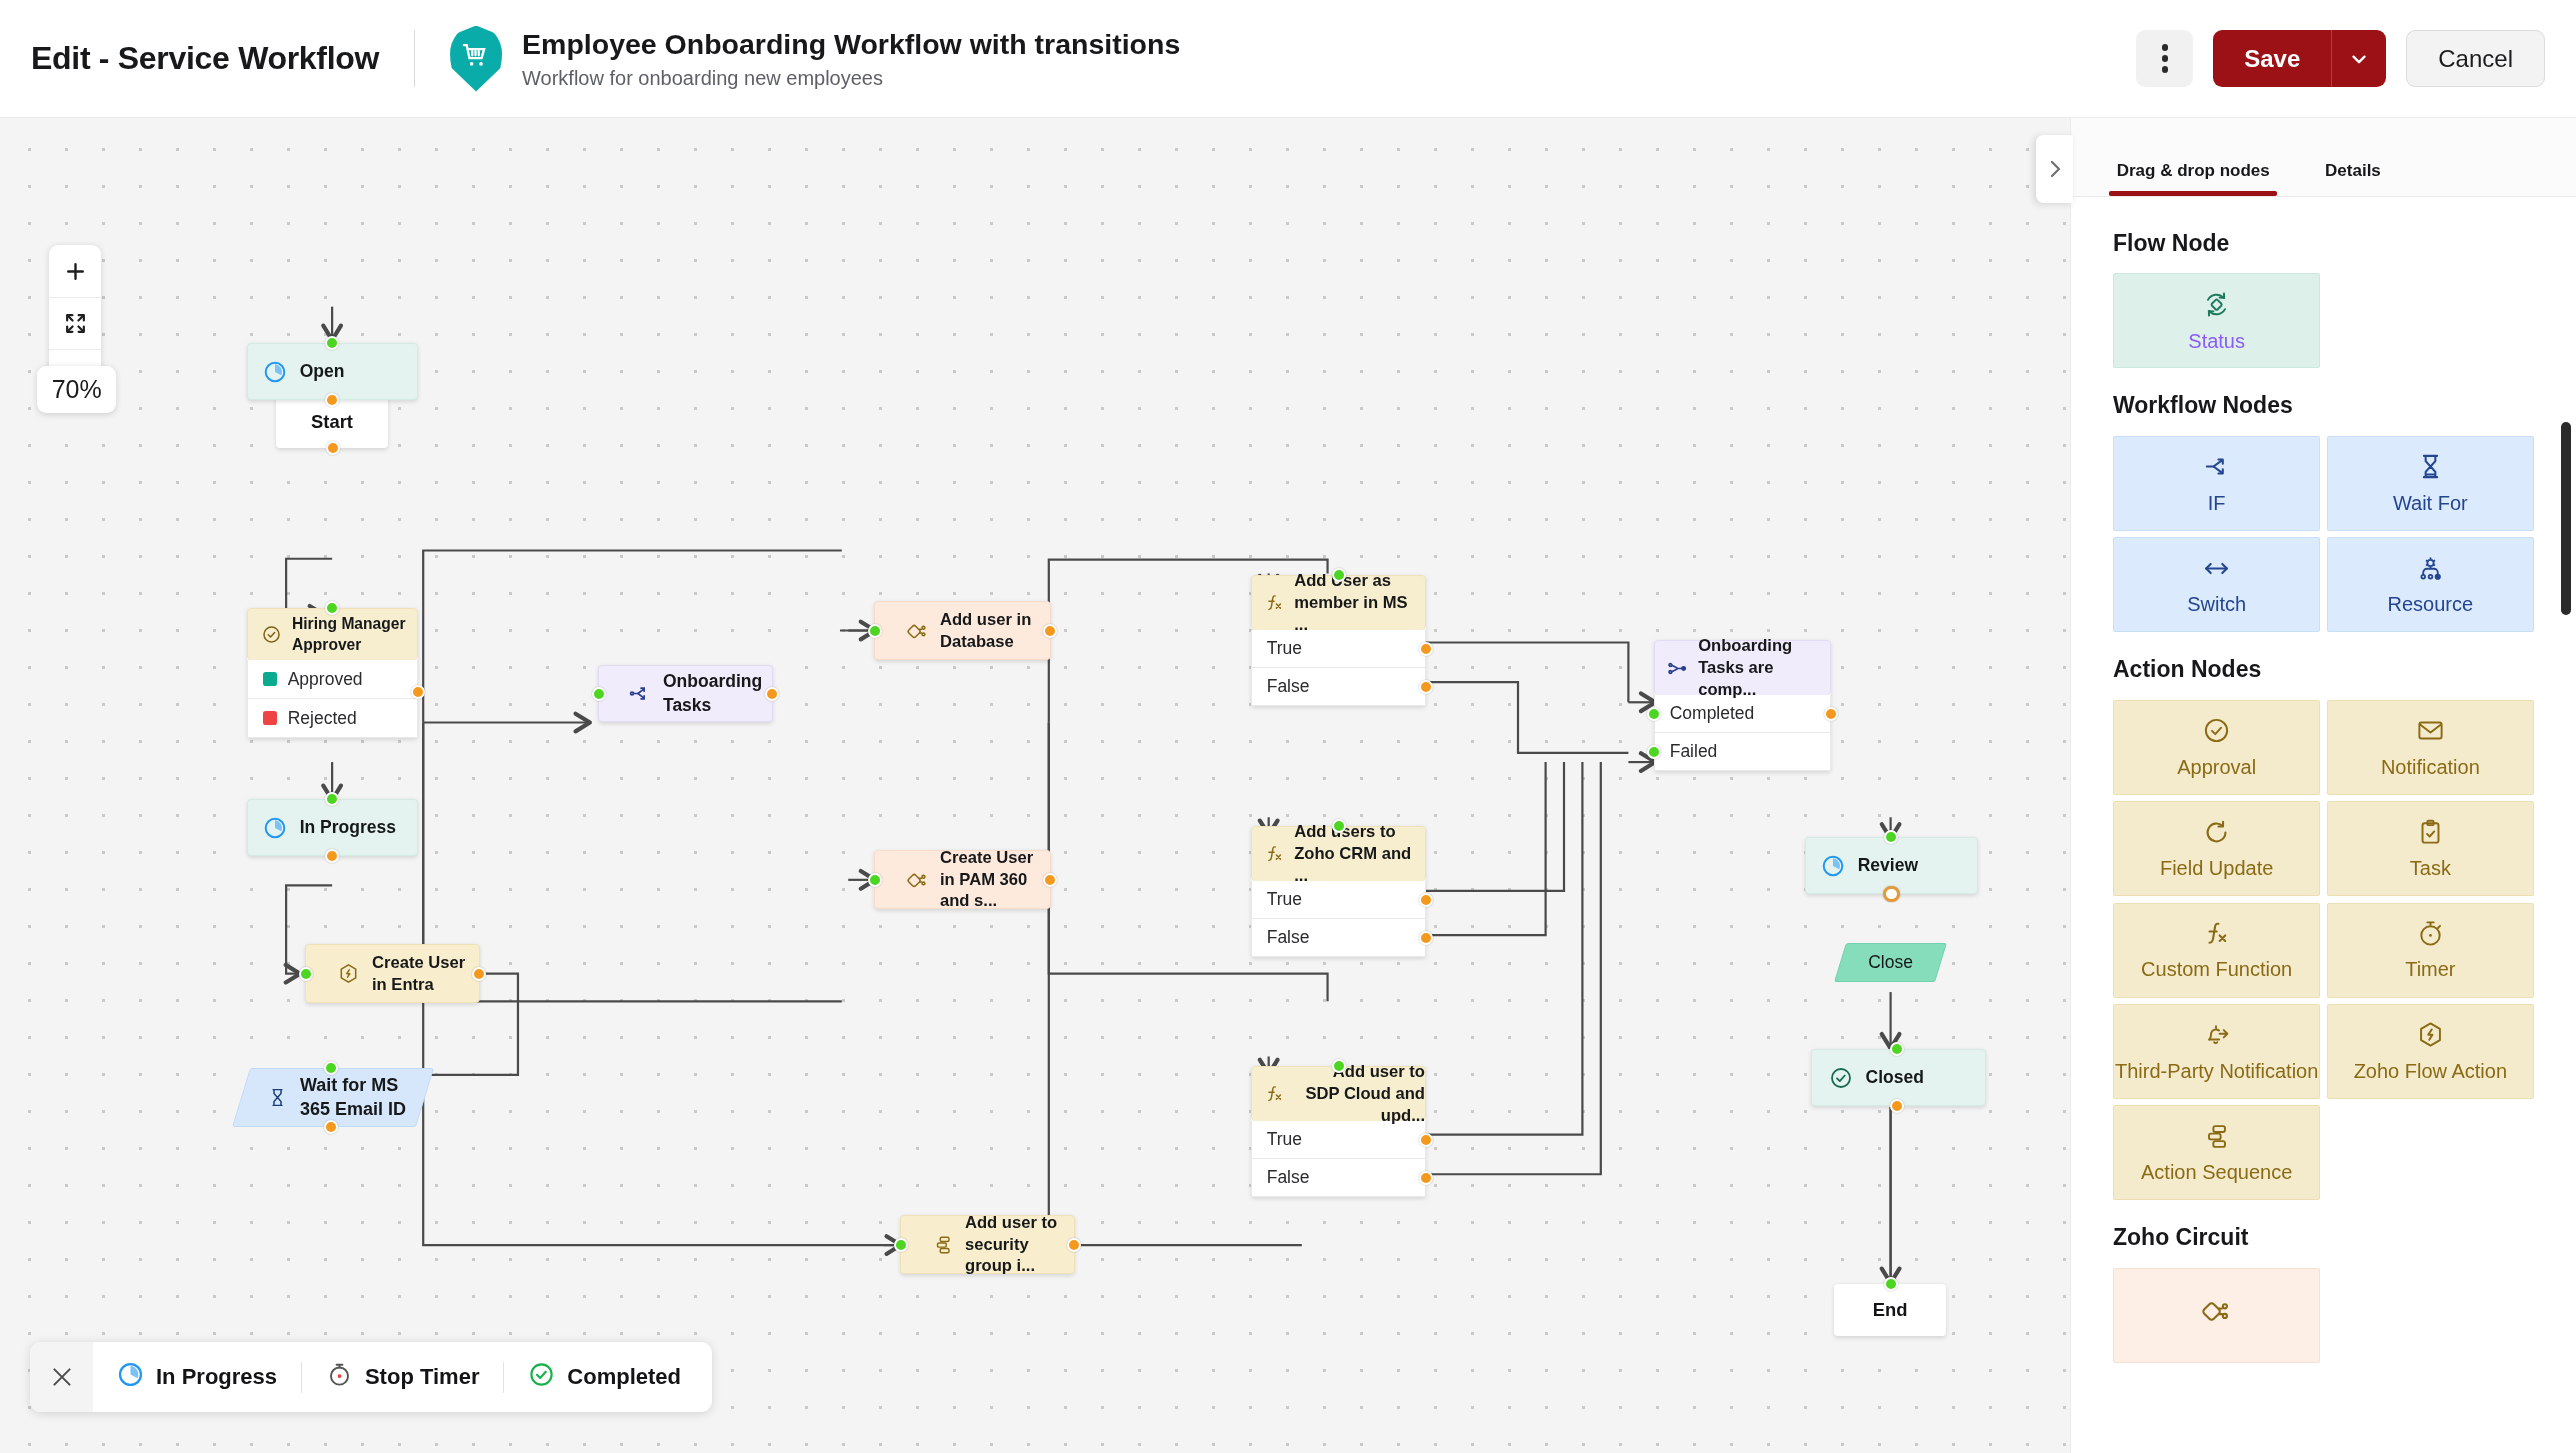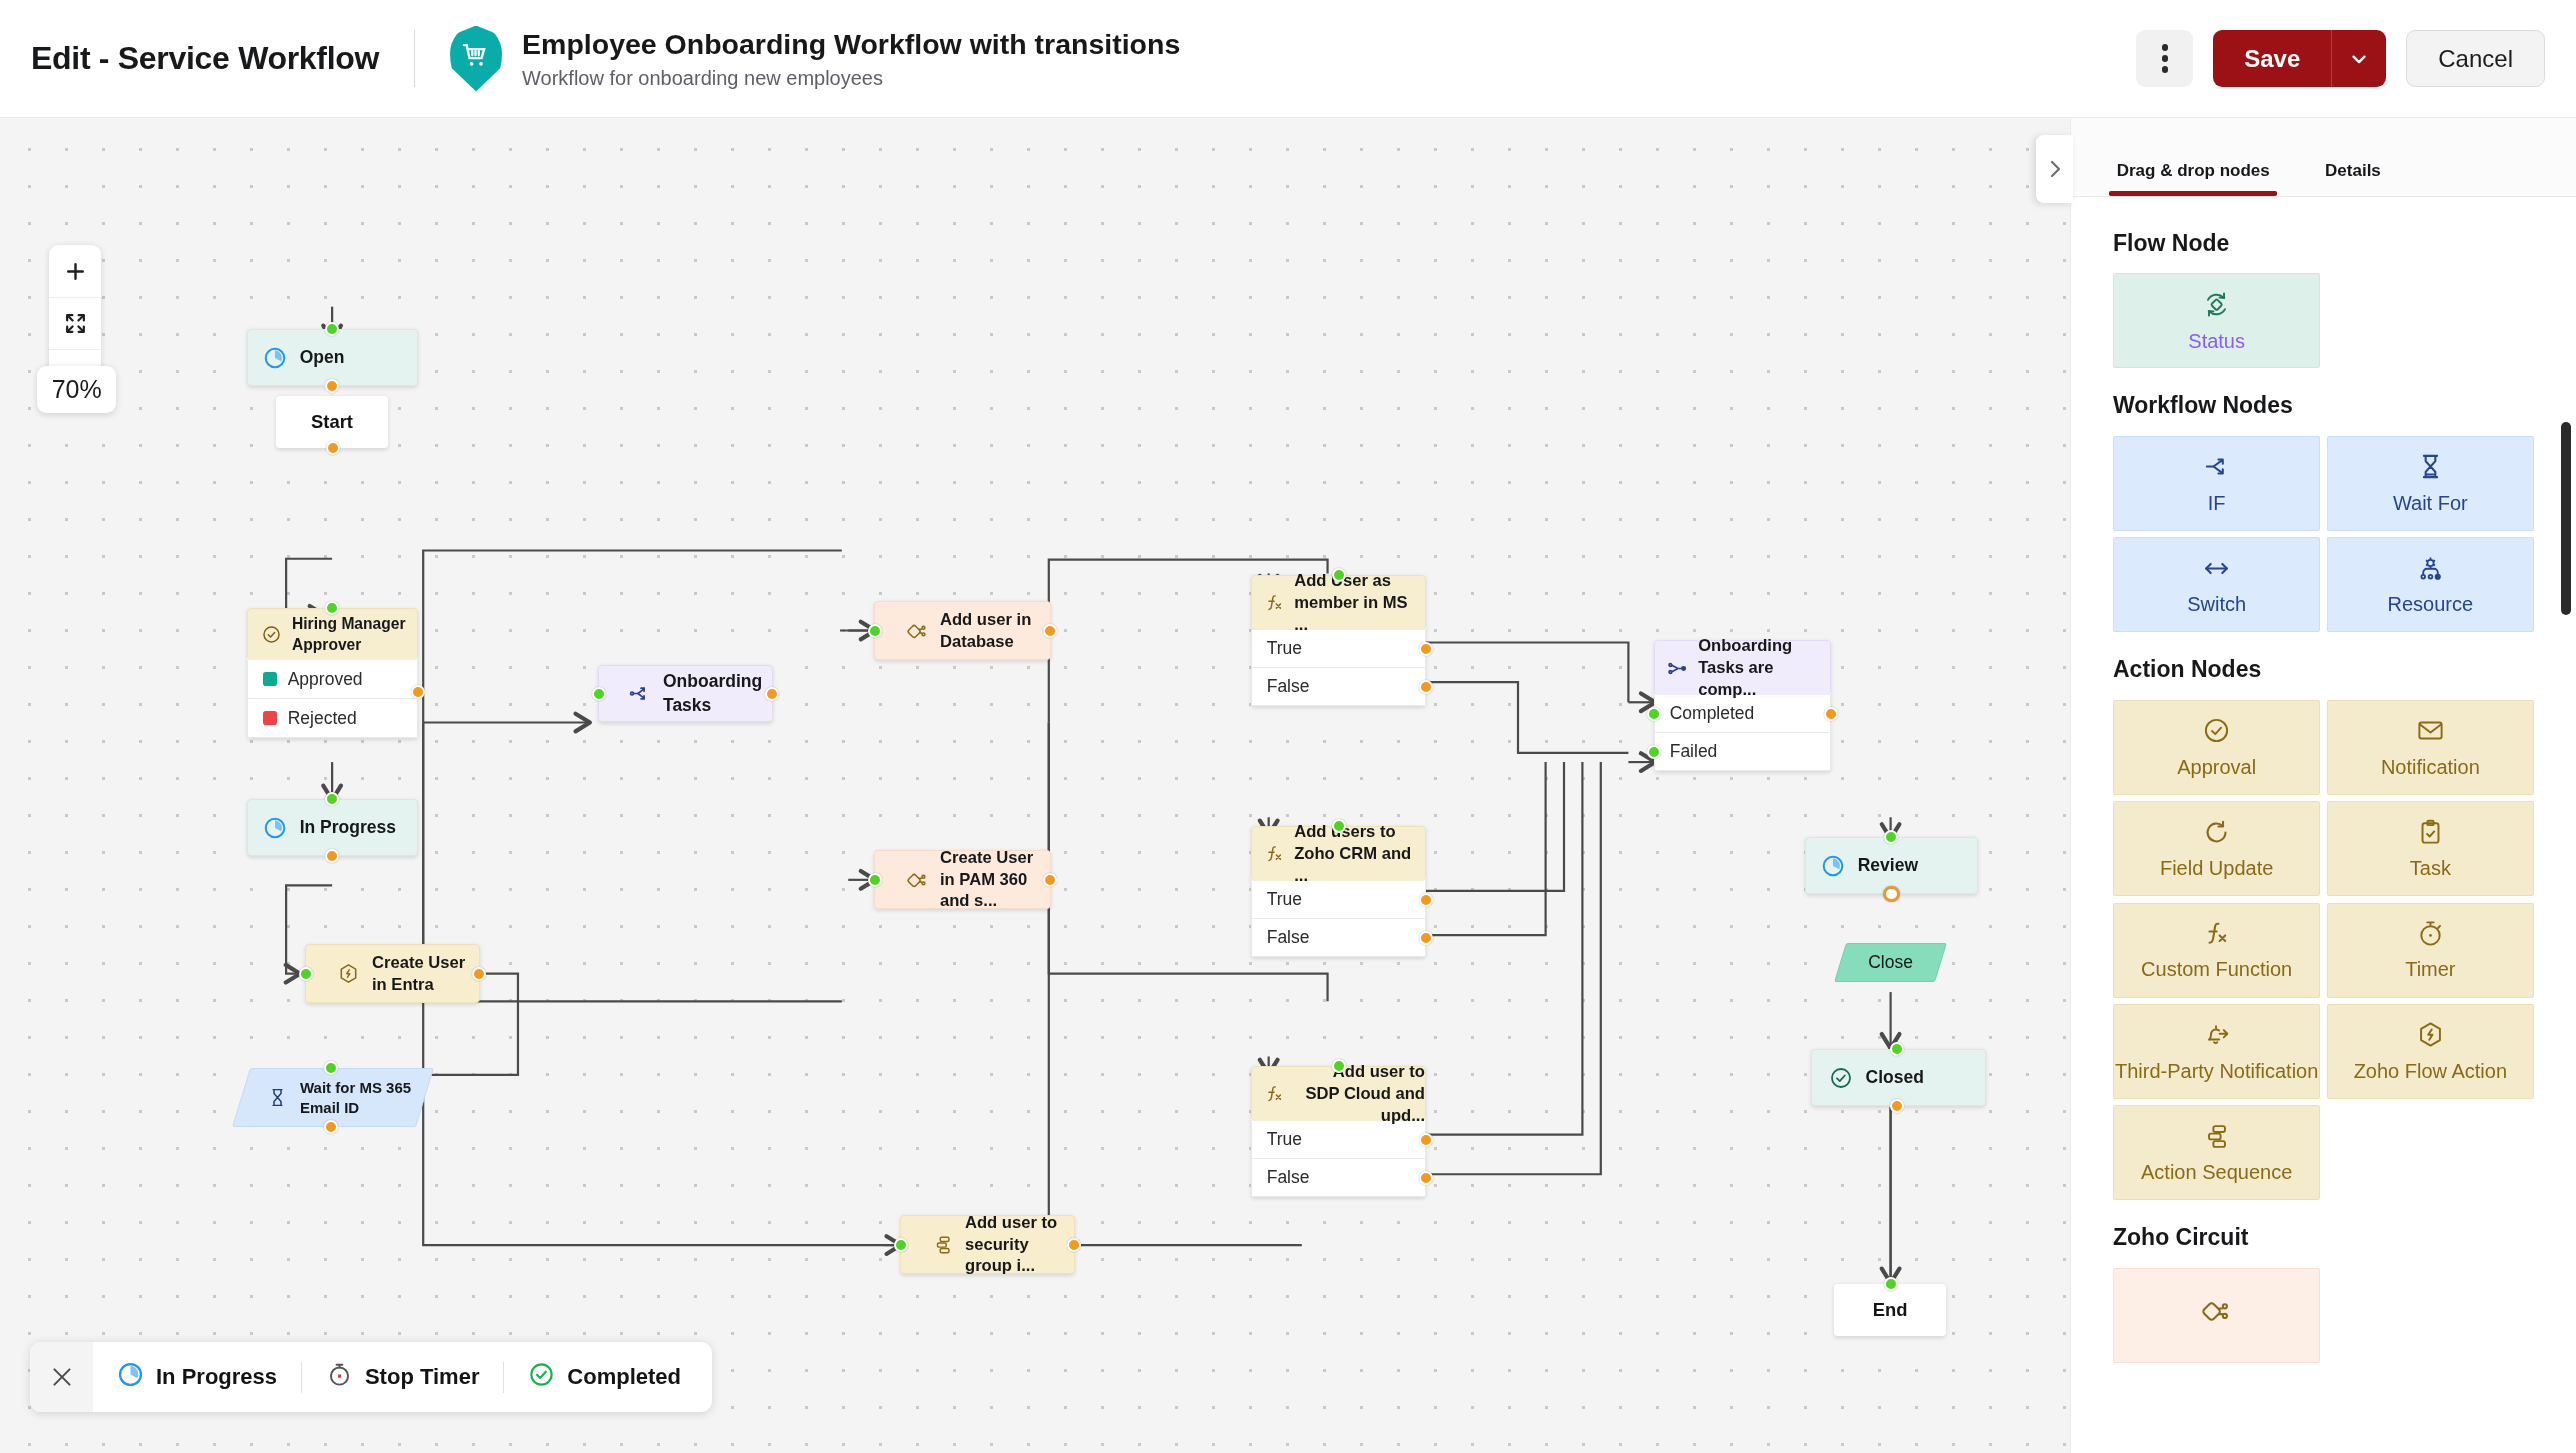--- a/index.html
+++ b/index.html
@@ -246,21 +246,21 @@
     </div>
     <div id="zoom-level">70%</div>
 
     <div class="node" style="left:276px; top:278px;">
       <div class="termbox" style="width:112px;height:52px;">
         <span>Start</span>
       </div>
       <div class="port out" style="left:50px; bottom:-7.4px;"></div>
     </div>
 
-    <div class="node" style="left:247px; top:211px;">
+    <div class="node" style="left:247px; top:225px;">
       <div class="nbox status-node" style="width:171px;height:57px;padding-left:14.7px;">
         <span class="nicon">
           <svg width="24" height="24" viewBox="0 0 24 24">
               <circle cx="12" cy="12" r="9.3" fill="none" stroke="#2196f3" stroke-width="2"></circle>
               <path d="M12 12 L12 4.2 A7.8 7.8 0 0 1 18.2 15.3 Z" fill="#7cc3f5"></path>
             </svg>
         </span>
         <span class="nlabel" style="margin-left:13px;">Open</span>
       </div>
       <div class="port in" style="left:78px; top:-7.4px;"></div>
@@ -321,21 +321,21 @@
 
     <div class="node" style="left:241px; top:950px;">
       <div class="parallelogram" style="width:184px;height:59px;">
         <div class="shape" style="background:#d6e7fb;border:0.9px solid #c3dbf7;"></div>
         <div class="content" style="padding-left:26px;">
           <span class="nicon">
             <svg width="21" height="21" viewBox="0 0 24 24" fill="none" stroke="#1b3f78" stroke-width="1.7" stroke-linecap="round">
               <path d="M7 3h10M7 21h10M8 3.4v4.1L12 12l-4 4.5v4.1M16 3.4v4.1L12 12l4 4.5v4.1"></path>
             </svg>
           </span>
-          <span class="nlabel" style="margin-left:12px;font-size:15px;">Wait for MS 365 Email ID</span>
+          <span class="nlabel" style="margin-left:12px;font-size:18px;">Wait for MS 365 Email ID</span>
         </div>
       </div>
       <div class="port in" style="left:83px; top:-7.4px;"></div>
       <div class="port out" style="left:83px; bottom:-7.4px;"></div>
     </div>
 
     <div class="node" style="left:598px; top:547px;">
       <div class="nbox flow-node" style="width:175px;height:57px;padding-left:29px;">
         <span class="nicon">
           <svg width="23" height="23" viewBox="0 0 24 24" fill="none" stroke="#2a3f8f" stroke-width="1.8" stroke-linecap="round">

